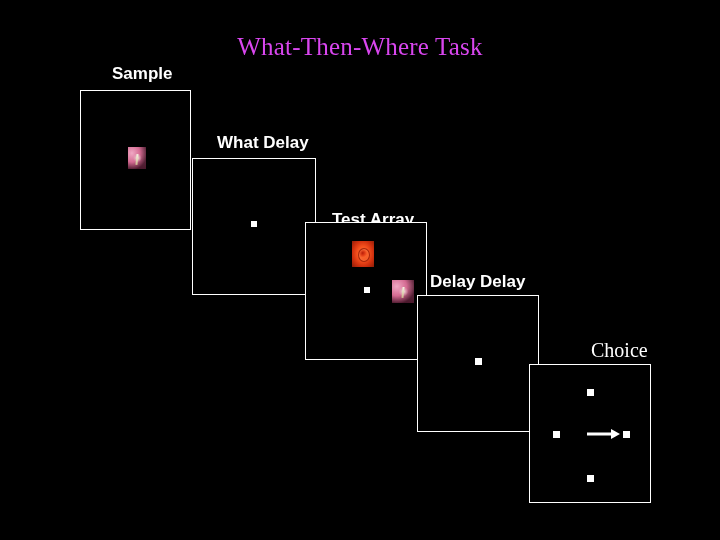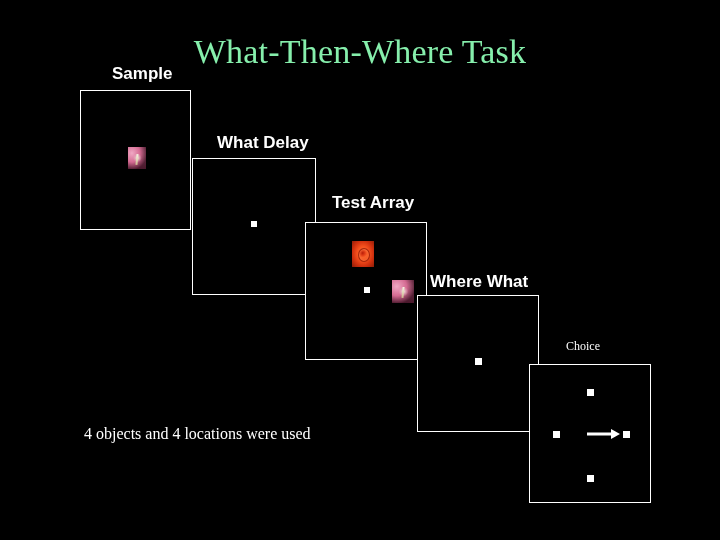--- a/index.html
+++ b/index.html
@@ -16,23 +16,23 @@
     font-family: "Liberation Sans", sans-serif;
   }
 
   
   .title {
     position: absolute;
     left: 0;
     top: 33px;
     width: 720px;
     text-align: center;
-    color: #86efac;
+    color: #d946ef;
     font-family: "Liberation Serif", serif;
-    font-size: 34px;
+    font-size: 25px;
     font-weight: normal;
     letter-spacing: 0.2px;
     white-space: nowrap;
   }
 
   
   .panel {
     position: absolute;
     background: #000000;
     border: 1.4px solid #ffffff;
@@ -45,21 +45,22 @@
     color: #ffffff;
     font-family: "Liberation Sans", sans-serif;
     font-size: 17px;
     font-weight: bold;
     white-space: nowrap;
     letter-spacing: 0px;
   }
   .label.serif {
     font-family: "Liberation Serif", serif;
     font-weight: normal;
-    font-size: 12px;
+    font-size: 20px;
+    margin-left: 25px;
   }
 
   
   .footnote {
     position: absolute;
     color: #ffffff;
     font-family: "Liberation Serif", serif;
     font-size: 16px;
     white-space: nowrap;
   }
@@ -146,39 +147,38 @@
   <div class="label" style="left:112px; top:64px;">Sample</div>
   <div class="panel" style="left:80px; top:90px; width:111px; height:140px;">
     <div class="stim stim-pink" style="left:47px; top:56px; width:18px; height:22px;"></div>
   </div>
 
   <div class="label" style="left:217px; top:133px;">What Delay</div>
   <div class="panel" style="left:192px; top:158px; width:124px; height:137px;">
     <div class="fix" style="left:58px; top:62px; width:6px; height:6px;"></div>
   </div>
 
-  <div class="label" style="left:332px; top:193px;">Test Array</div>
+  <div class="label" style="left:332px; top:210px;">Test Array</div>
   <div class="panel" style="left:305px; top:222px; width:122px; height:138px;">
     <div class="stim stim-rose" style="left:46px; top:18px; width:22px; height:26px;"></div>
     <div class="stim stim-pink" style="left:86px; top:57px; width:22px; height:23px;"></div>
     <div class="fix" style="left:58px; top:64px; width:6px; height:6px;"></div>
   </div>
 
-  <div class="label" style="left:430px; top:272px;">Where What</div>
+  <div class="label" style="left:430px; top:272px;">Delay Delay</div>
   <div class="panel" style="left:417px; top:295px; width:122px; height:137px;">
     <div class="fix" style="left:57px; top:62px; width:7px; height:7px;"></div>
   </div>
 
   <div class="label serif" style="left:566px; top:339px;">Choice</div>
   <div class="panel" style="left:529px; top:364px; width:122px; height:139px;">
     <div class="fix" style="left:57px; top:24px; width:7px; height:7px;"></div>
     <div class="fix" style="left:23px; top:66px; width:7px; height:7px;"></div>
     <div class="fix" style="left:93px; top:66px; width:7px; height:7px;"></div>
     <div class="fix" style="left:57px; top:110px; width:7px; height:7px;"></div>
     <div class="arrow" style="left:57px; top:63px; width:33px; height:11px;">
       <div class="shaft" style="width:26px;"></div>
       <div class="head"></div>
     </div>
   </div>
 
-  <div class="footnote" style="left:84px; top:425px;">4 objects and 4 locations were used</div>
 
 </div>
 
 </body></html>

